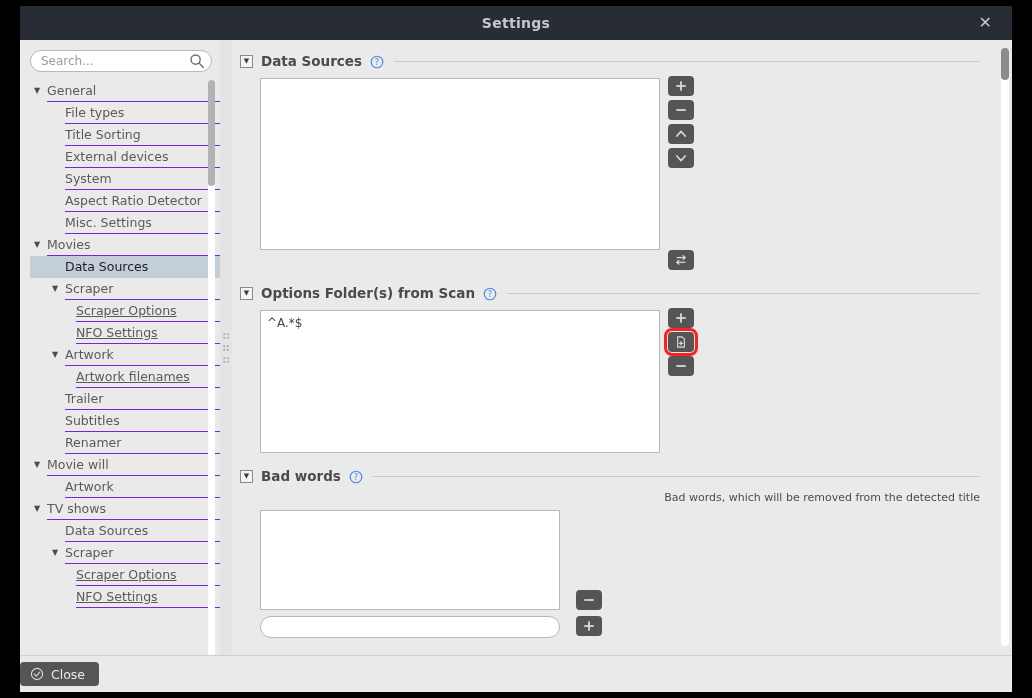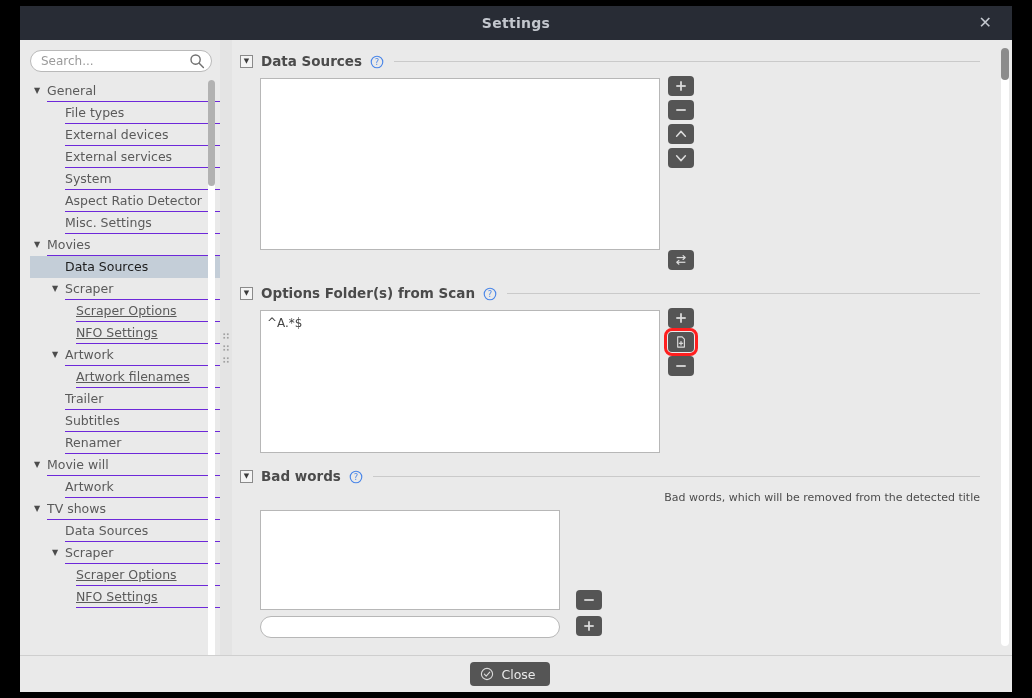--- a/index.html
+++ b/index.html
@@ -263,21 +263,21 @@
     border-radius: 4px;
   }
 
   
   .bottombar {
     position: absolute;
     left: 20px; top: 655px;
     width: 992px; height: 37px;
     background: #eaeaea;
     border-top: 1px solid #cfcfcf;
-    display: flex; align-items: center; justify-content: center;
+    display: flex; align-items: center; justify-content: flex-start;
     padding-right: 12px;
   }
   .close-btn {
     background: #555555;
     color: #e9e9e9;
     border: none;
     border-radius: 4px;
     height: 24px;
     padding: 0 14px 0 10px;
     font-family: "DejaVu Sans", sans-serif;
@@ -310,25 +310,25 @@
           <div class="tree-row lvl0">
             <span class="twisty">▼</span>
             <span class="lbl">General</span>
           </div>
           <div class="tree-row lvl1">
             <span class="twisty"></span>
             <span class="lbl">File types</span>
           </div>
           <div class="tree-row lvl1">
             <span class="twisty"></span>
+            <span class="lbl">Title Sorting</span>
+          </div>
+          <div class="tree-row lvl1">
+            <span class="twisty"></span>
             <span class="lbl">External devices</span>
-          </div>
-          <div class="tree-row lvl1">
-            <span class="twisty"></span>
-            <span class="lbl">External services</span>
           </div>
           <div class="tree-row lvl1">
             <span class="twisty"></span>
             <span class="lbl">System</span>
           </div>
           <div class="tree-row lvl1">
             <span class="twisty"></span>
             <span class="lbl">Aspect Ratio Detector</span>
           </div>
           <div class="tree-row lvl1">

